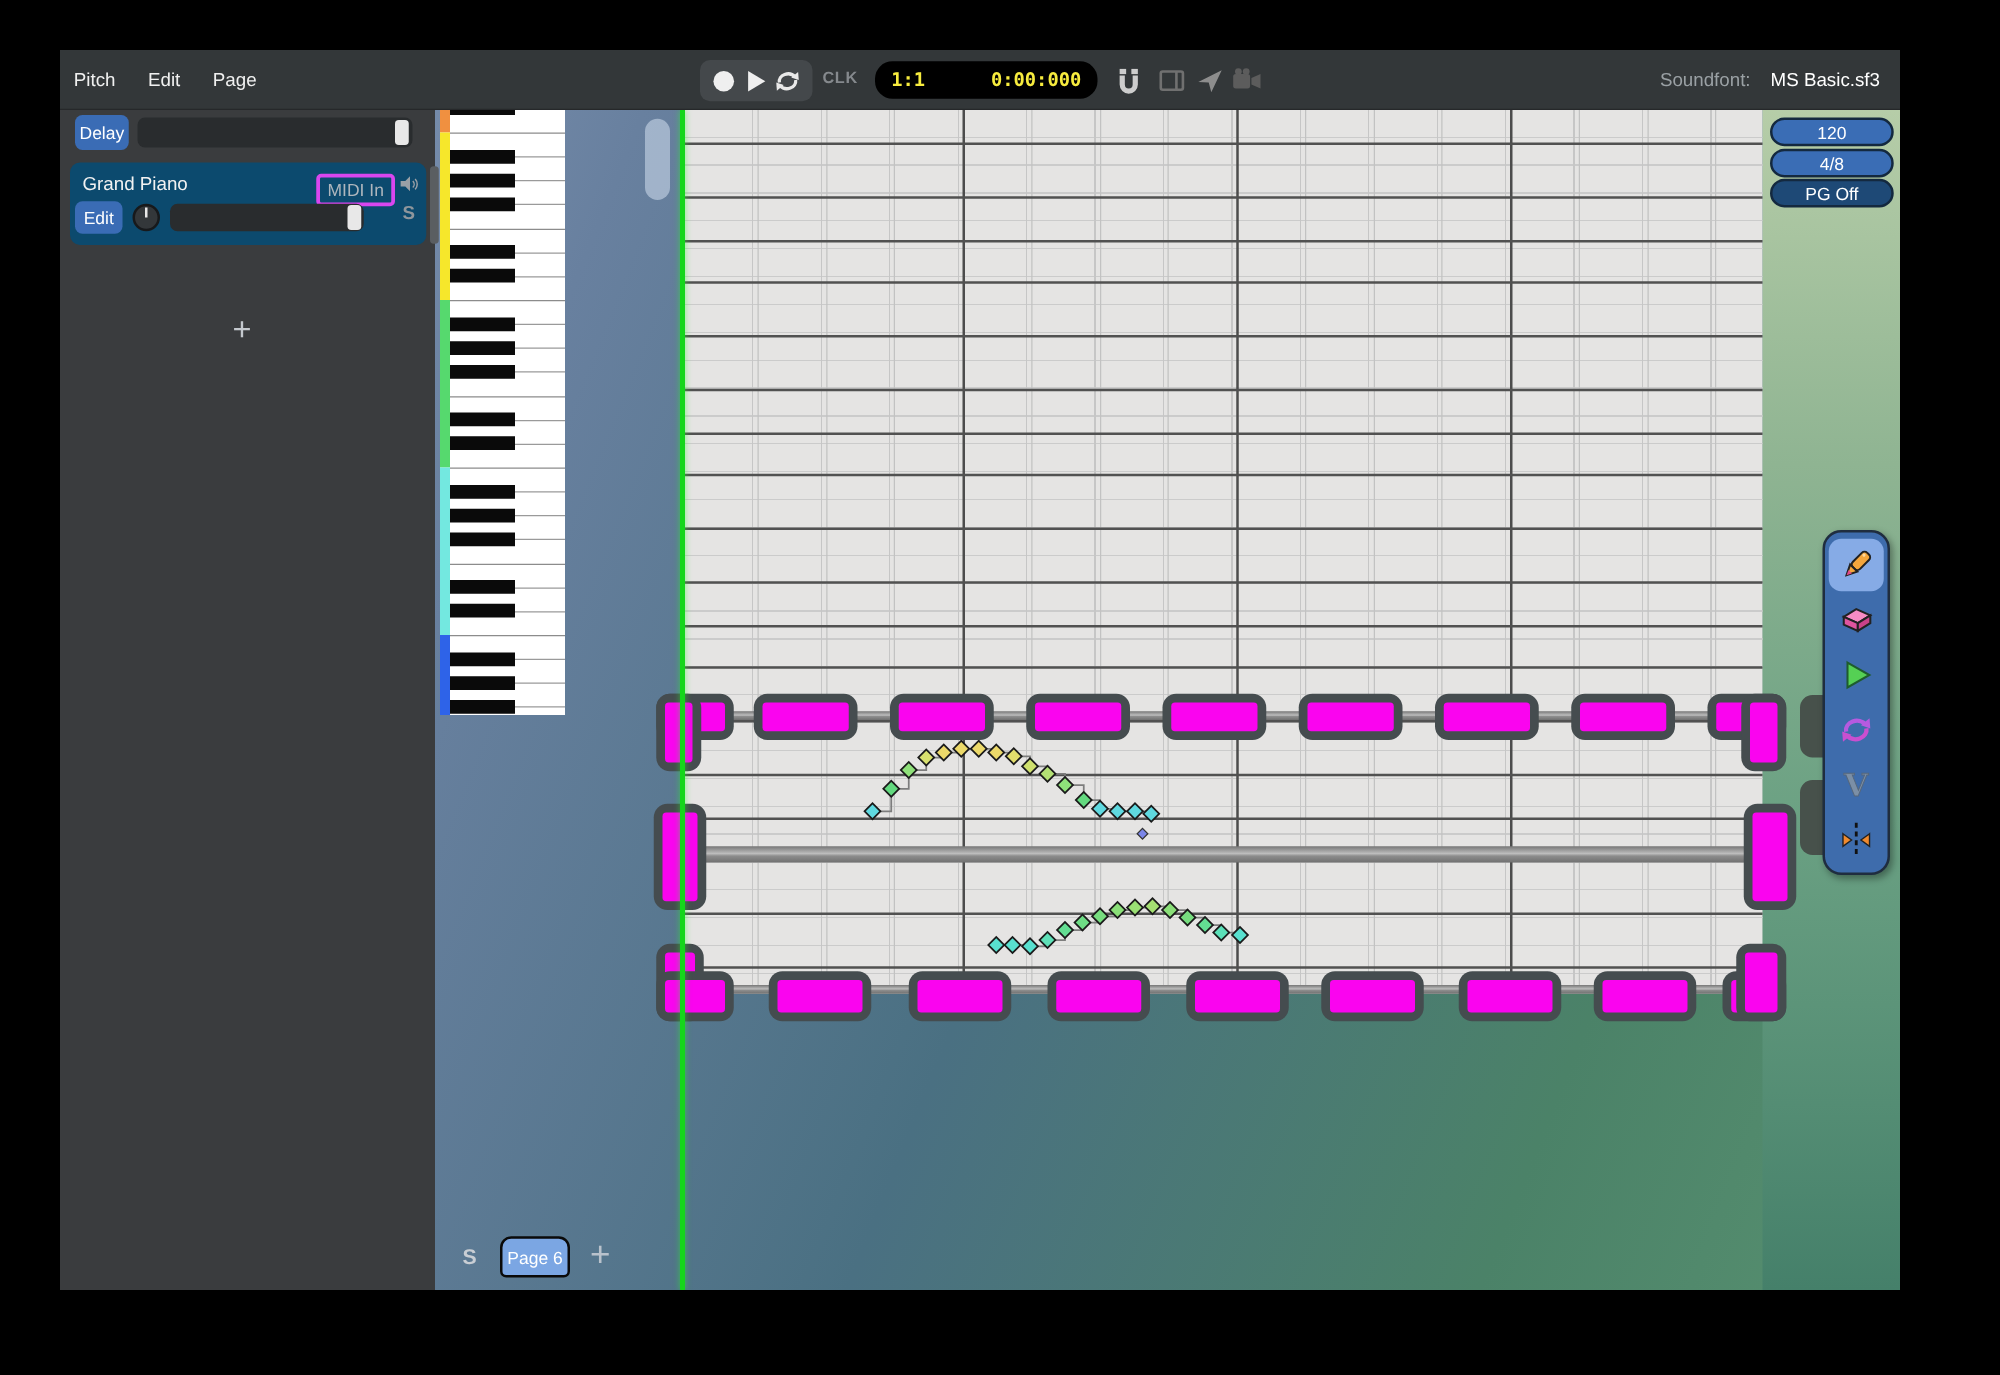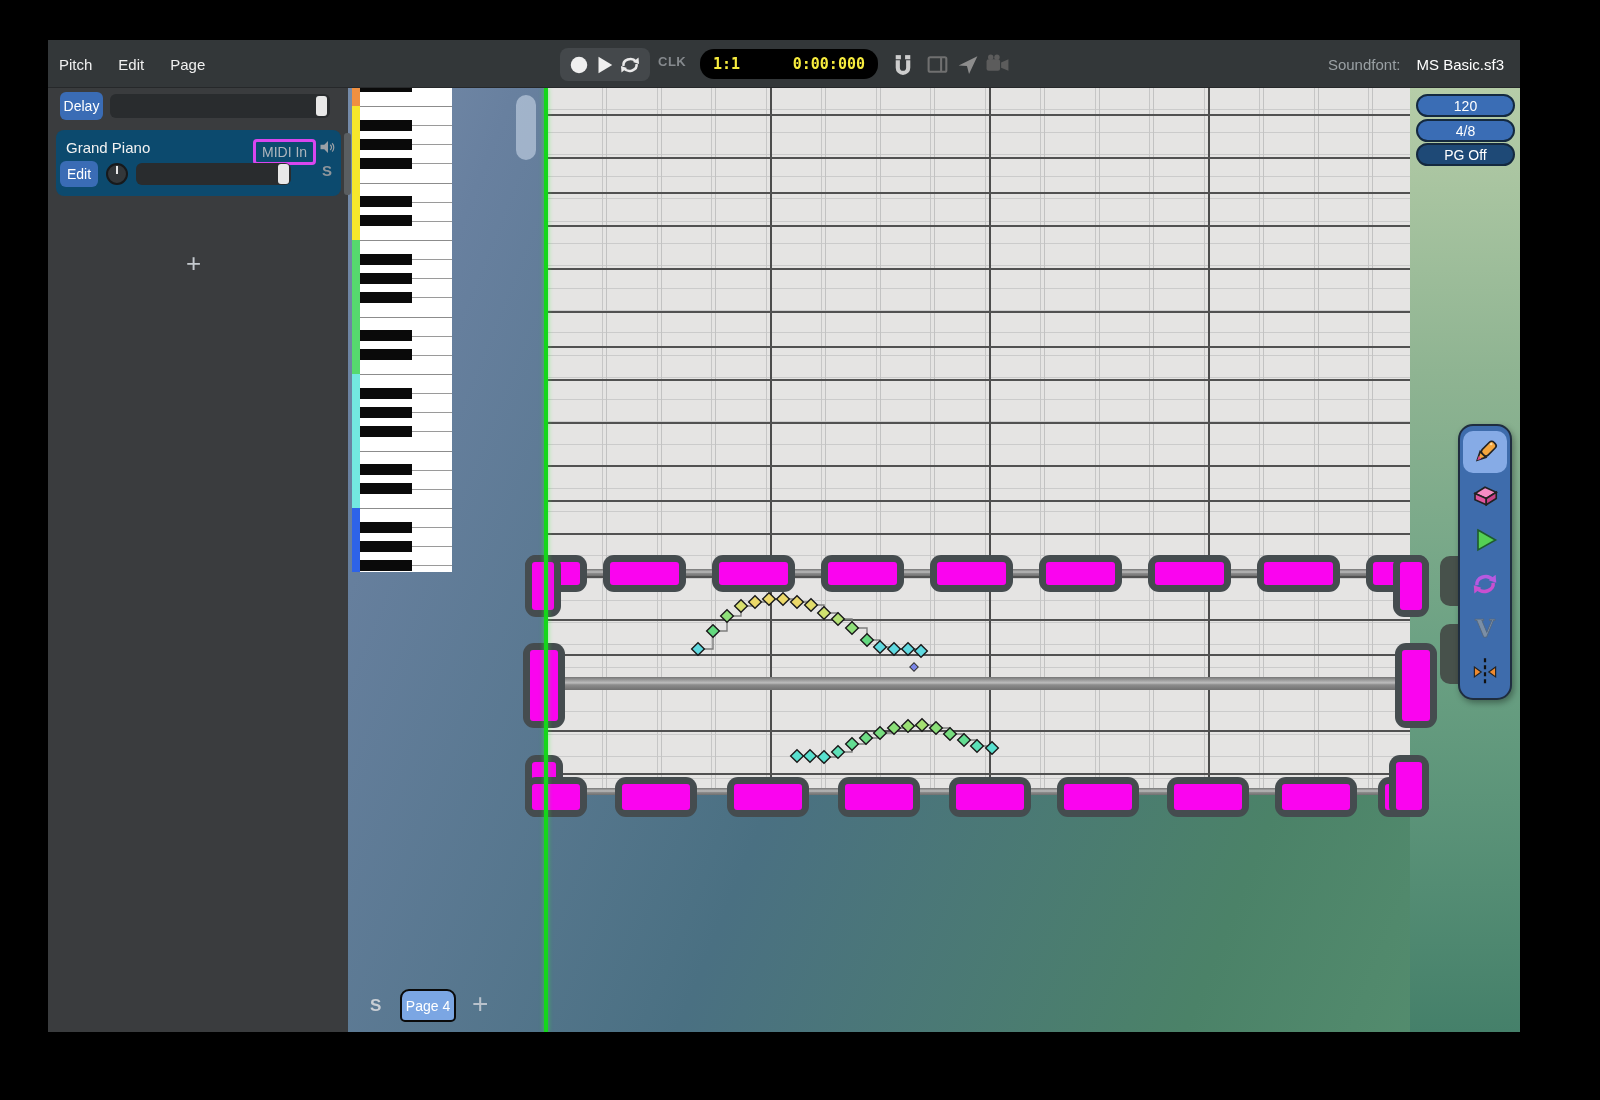--- a/index.html
+++ b/index.html
@@ -418,19 +418,19 @@
       <svg width="30" height="30" viewBox="0 0 24 24">
         <line x1="12" y1="1" x2="12" y2="23" stroke="#111" stroke-width="1.8" stroke-dasharray="3.2 2.4"></line>
         <polygon points="3.5,8 9,12 3.5,16" fill="#f08a2e" stroke="#222" stroke-width="0.9"></polygon>
         <polygon points="20.5,8 15,12 20.5,16" fill="#f08a2e" stroke="#222" stroke-width="0.9"></polygon>
       </svg>
     </div>
   </div>
 
   <div id="page-bar">
     <span id="page-solo">S</span>
-    <div id="page-tab">Page 4</div>
+    <div id="page-tab">Page 6</div>
     <span id="page-add">+</span>
   </div>
 
 <div class="blob" style="left: 1392px; top: 516px; width: 30px; height: 50px;"></div>
     <div class="blob" style="left: 1392px; top: 584px; width: 30px; height: 60px;"></div>
   </div>
 
 </body></html>

